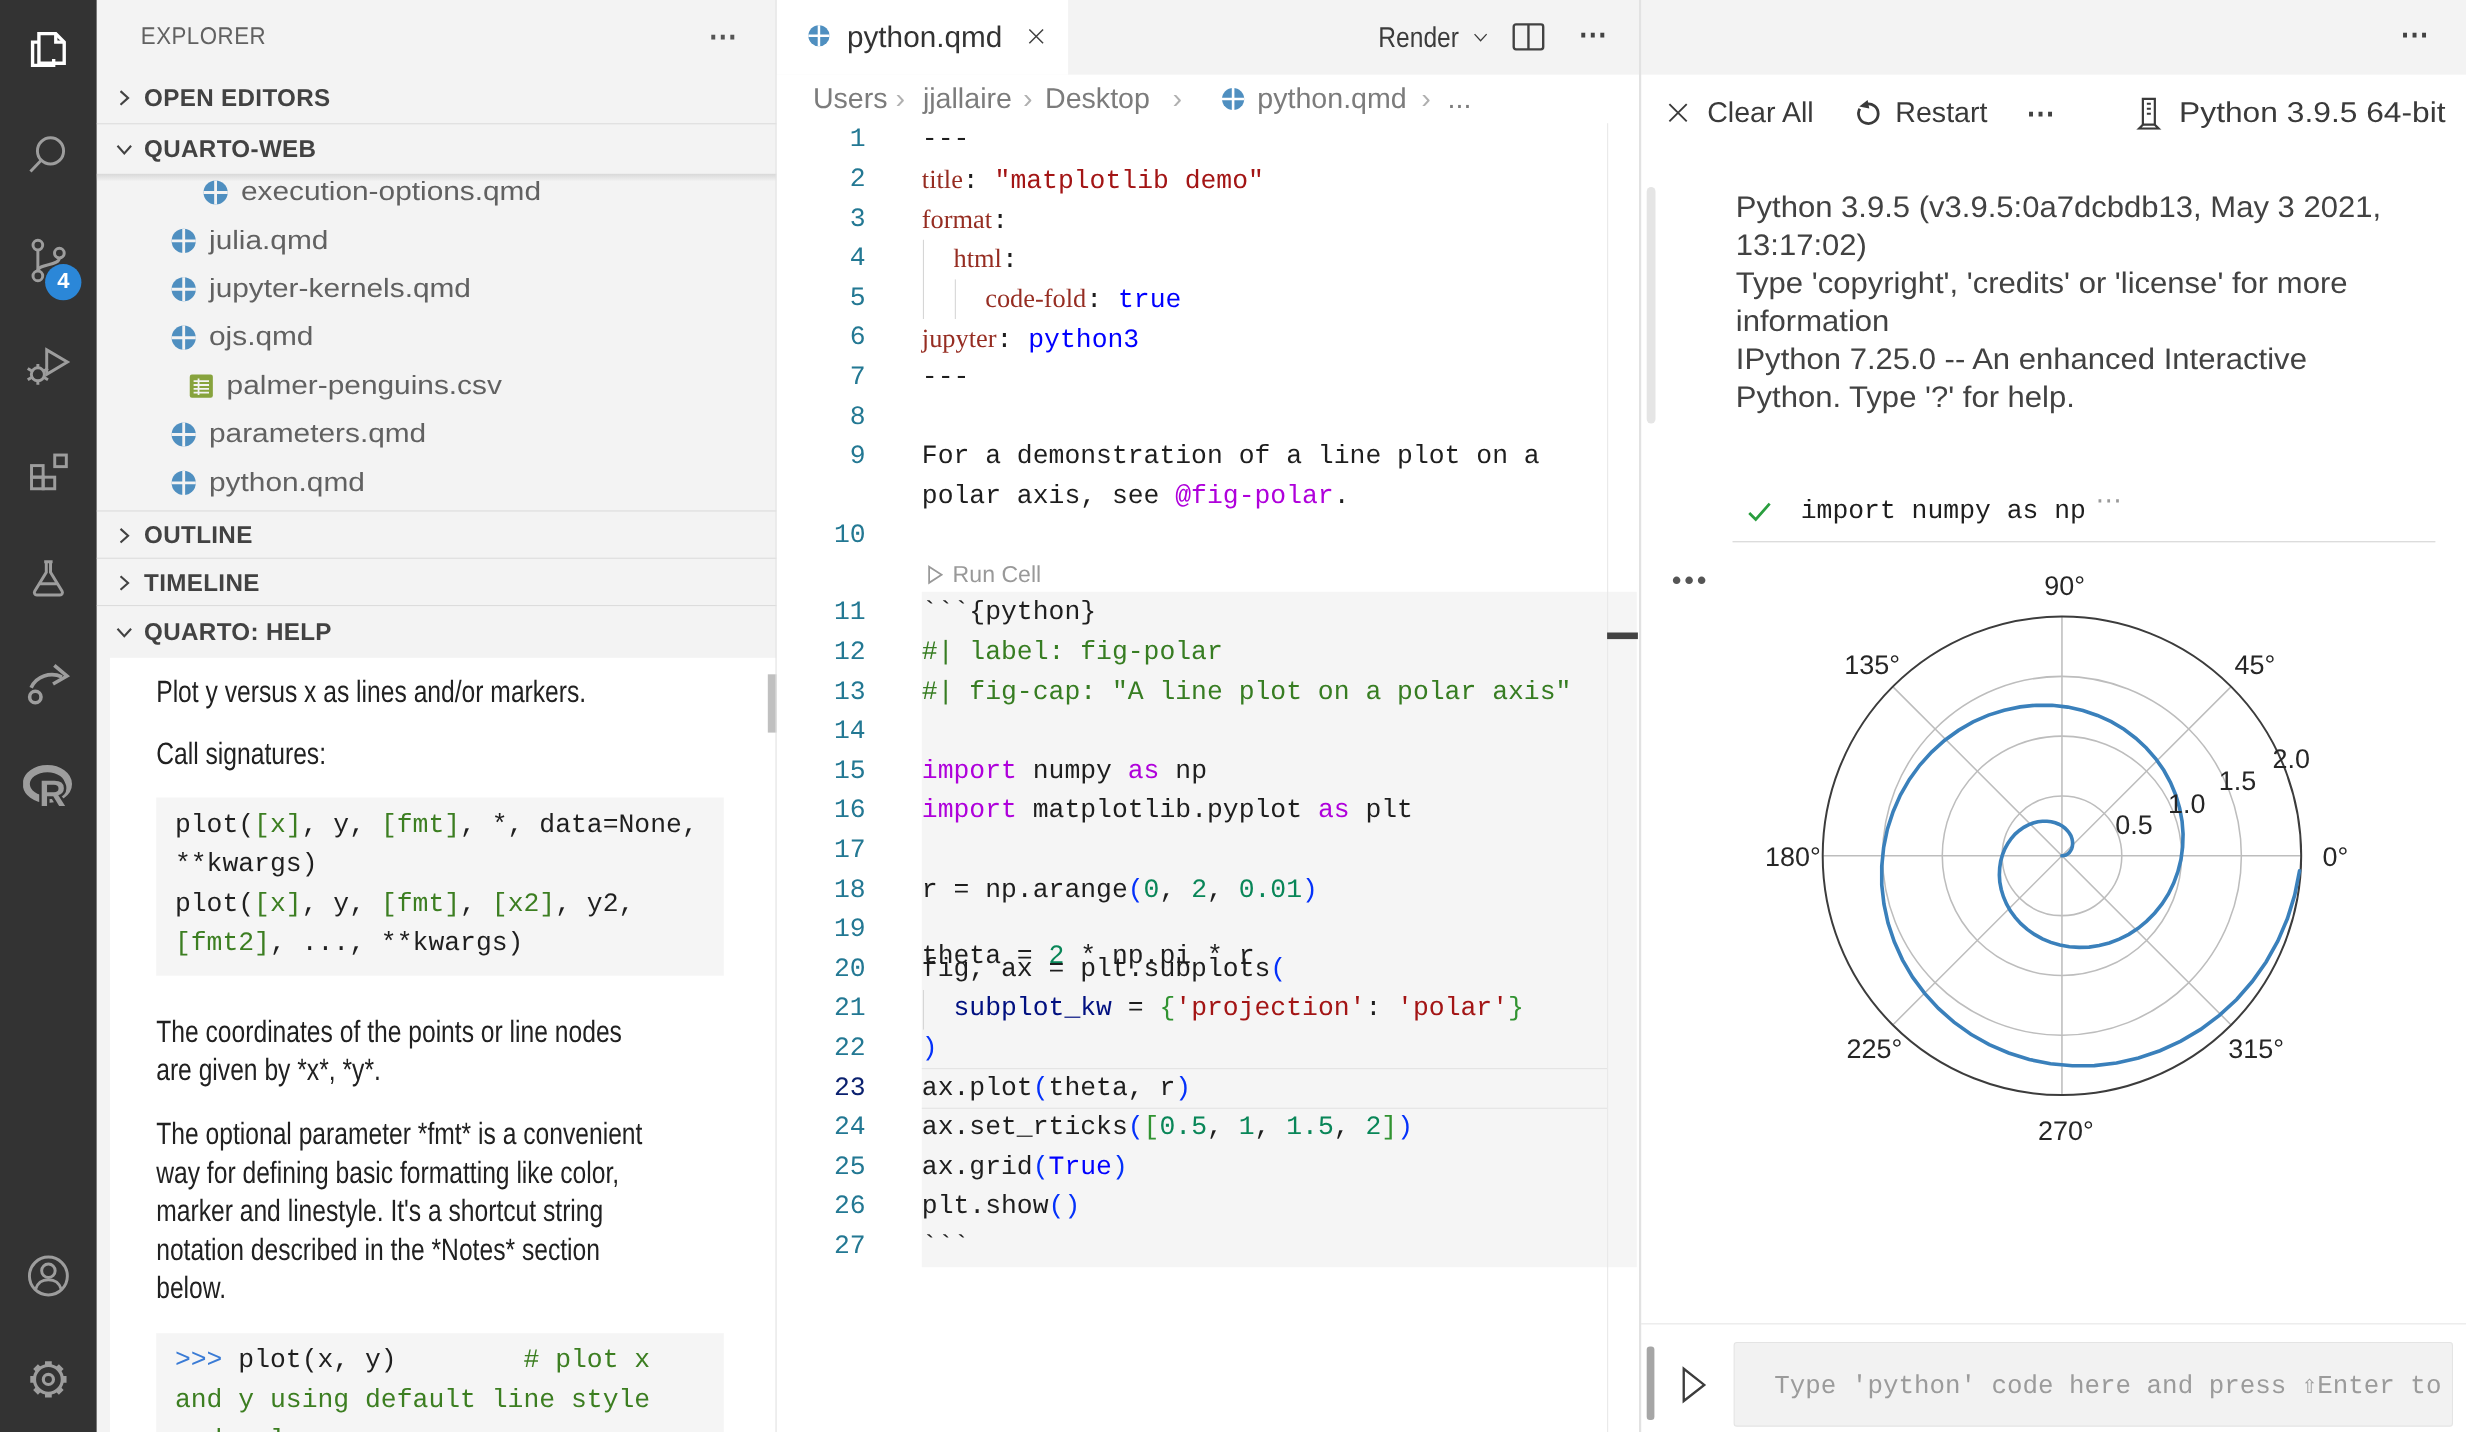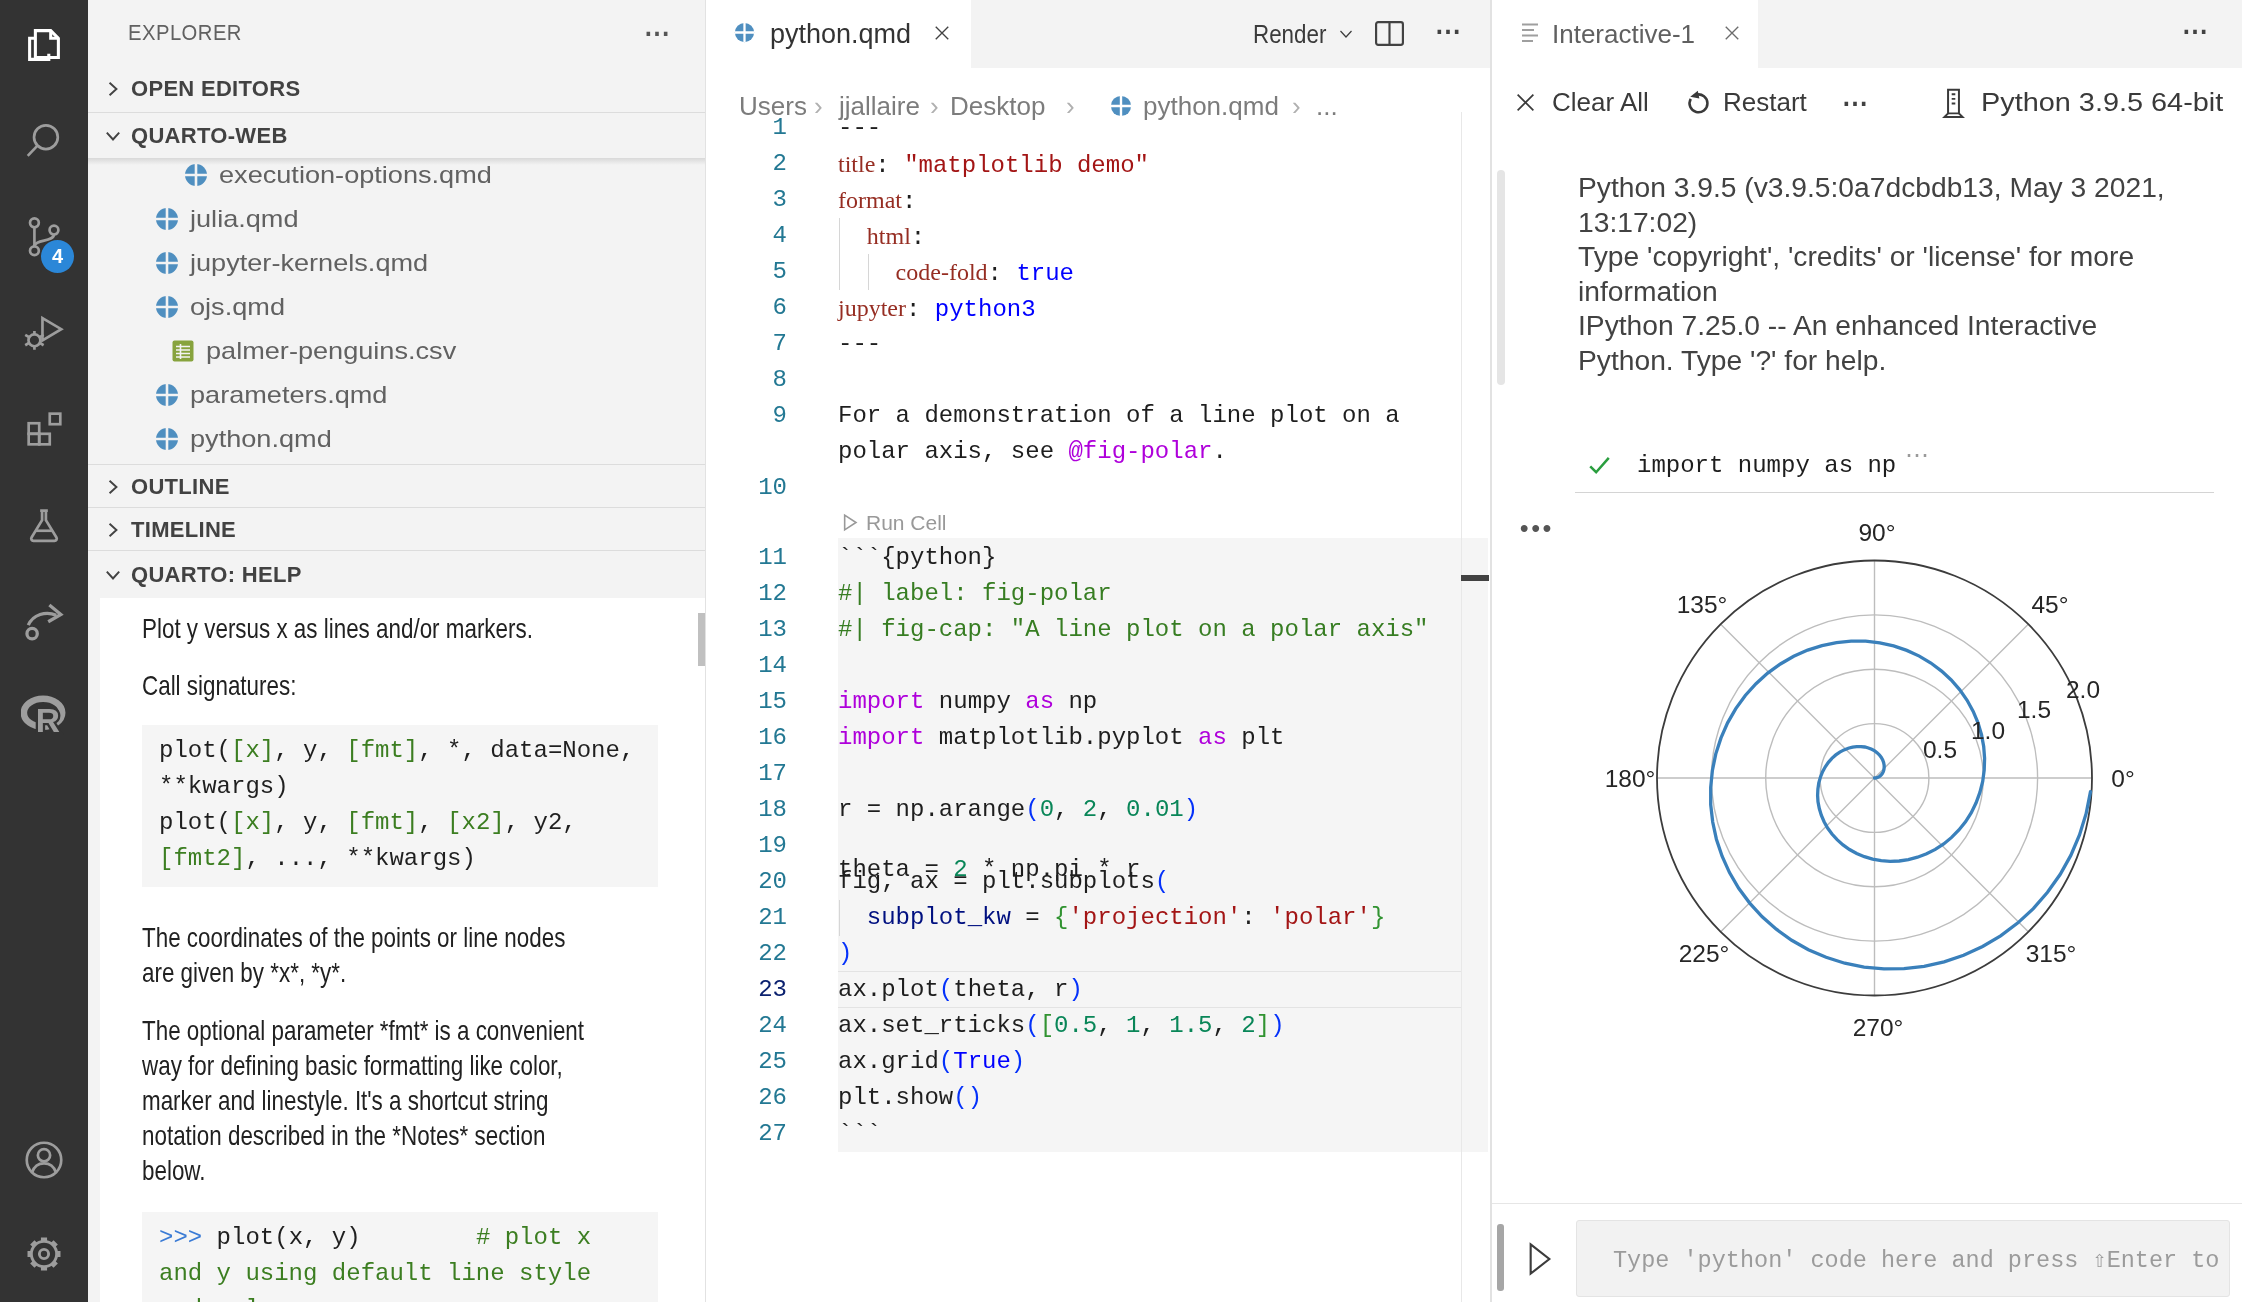--- a/index.html
+++ b/index.html
@@ -255,21 +255,21 @@
       <svg class="abs" style="left:631px;top:26px;width:18px;height:16px;" viewBox="0 0 16 16" fill="none" stroke="#3b3b3b" stroke-width="1.2">
           <path d="M2.5 5 L8 11 L13.5 5"></path>
         </svg>
       <svg class="abs" style="left:667px;top:17px;width:33px;height:33px;" viewBox="0 0 16 16" fill="none" stroke="#424242" stroke-width="1.05">
           <rect x="1.5" y="2.5" width="13" height="11" rx="1"></rect>
           <path d="M8 2.5 v11"></path>
         </svg>
       <span class="abs" style="left:729px;top:16px;font-size:26px;color:#424242;letter-spacing:1px;font-weight:bold;">⋯</span>
     </div>
 
-    <div class="abs" style="left:0;top:84px;width:784px;height:44px;background:#fff;font-size:26px;color:#7c7c7c;">
+    <div class="abs" style="left:0;top:68px;width:784px;height:44px;background:#fff;font-size:26px;color:#7c7c7c;">
       <span class="abs bc" style="left:33px;">Users</span>
       <span class="abs bcs" style="left:108px;">›</span>
       <span class="abs bc" style="left:133px;">jjallaire</span>
       <span class="abs bcs" style="left:224px;">›</span>
       <span class="abs bc" style="left:244px;">Desktop</span>
       <span class="abs bcs" style="left:360px;">›</span>
       <svg class="abs" style="left:404px;top:11px;width:22px;height:22px;" viewBox="0 0 24 24">
           <circle cx="12" cy="12" r="11" fill="#4f8fc0"></circle>
           <path d="M12 1 v22 M1 12 h22" stroke="#fff" stroke-width="2.6"></path>
         </svg>
@@ -346,29 +346,20 @@
     <div class="codeline" style="top:1080px;">plt.show<span class="pb">(</span><span class="pb">)</span></div>
     <div class="codeline" style="top:1116px;">```</div>
 
     <div class="abs" style="left:755px;top:112px;width:1px;height:1190px;background:#e8e8e8;"></div>
     <div class="abs" style="left:755px;top:575px;width:28px;height:6px;background:#424242;"></div>
   </div>
 
   <div id="rpanel" class="abs">
 
     <div id="rtabs">
-      <div id="rtab1">
-        <svg class="abs" style="left:29px;top:22px;width:22px;height:22px;" viewBox="0 0 22 22" fill="none" stroke="#9f9f9f" stroke-width="2.2">
-            <path d="M1 2.5 h16 M1 8 h12 M1 13.5 h16 M1 19 h11"></path>
-          </svg>
-        <span class="abs" style="left:60px;top:50%;transform:translateY(-50%);font-size:26px;color:#606060;">Interactive-1</span>
-        <svg class="abs" style="left:230px;top:23px;width:20px;height:20px;" viewBox="0 0 16 16" fill="none" stroke="#6c6c6c" stroke-width="1.1">
-            <path d="M3 3 L13 13 M13 3 L3 13"></path>
-          </svg>
-      </div>
       <span class="abs" style="left:690px;top:16px;font-size:26px;color:#424242;letter-spacing:1px;font-weight:bold;">⋯</span>
     </div>
 
     <div class="abs" style="left:0;top:68px;width:750px;height:68px;background:#fff;">
       <svg class="abs" style="left:23px;top:24px;width:21px;height:21px;" viewBox="0 0 16 16" fill="none" stroke="#3a3a3a" stroke-width="1.3">
           <path d="M2 2 L14 14 M14 2 L2 14"></path>
         </svg>
       <span class="tbtxt" style="left:60px;">Clear All</span>
       <svg class="abs" style="left:193px;top:21px;width:27px;height:27px;" viewBox="0 0 16 16" fill="none" stroke="#3a3a3a" stroke-width="1.5">
           <path d="M6.63 3.38 A5.3 5.3 0 1 1 3.41 5.85"></path>

